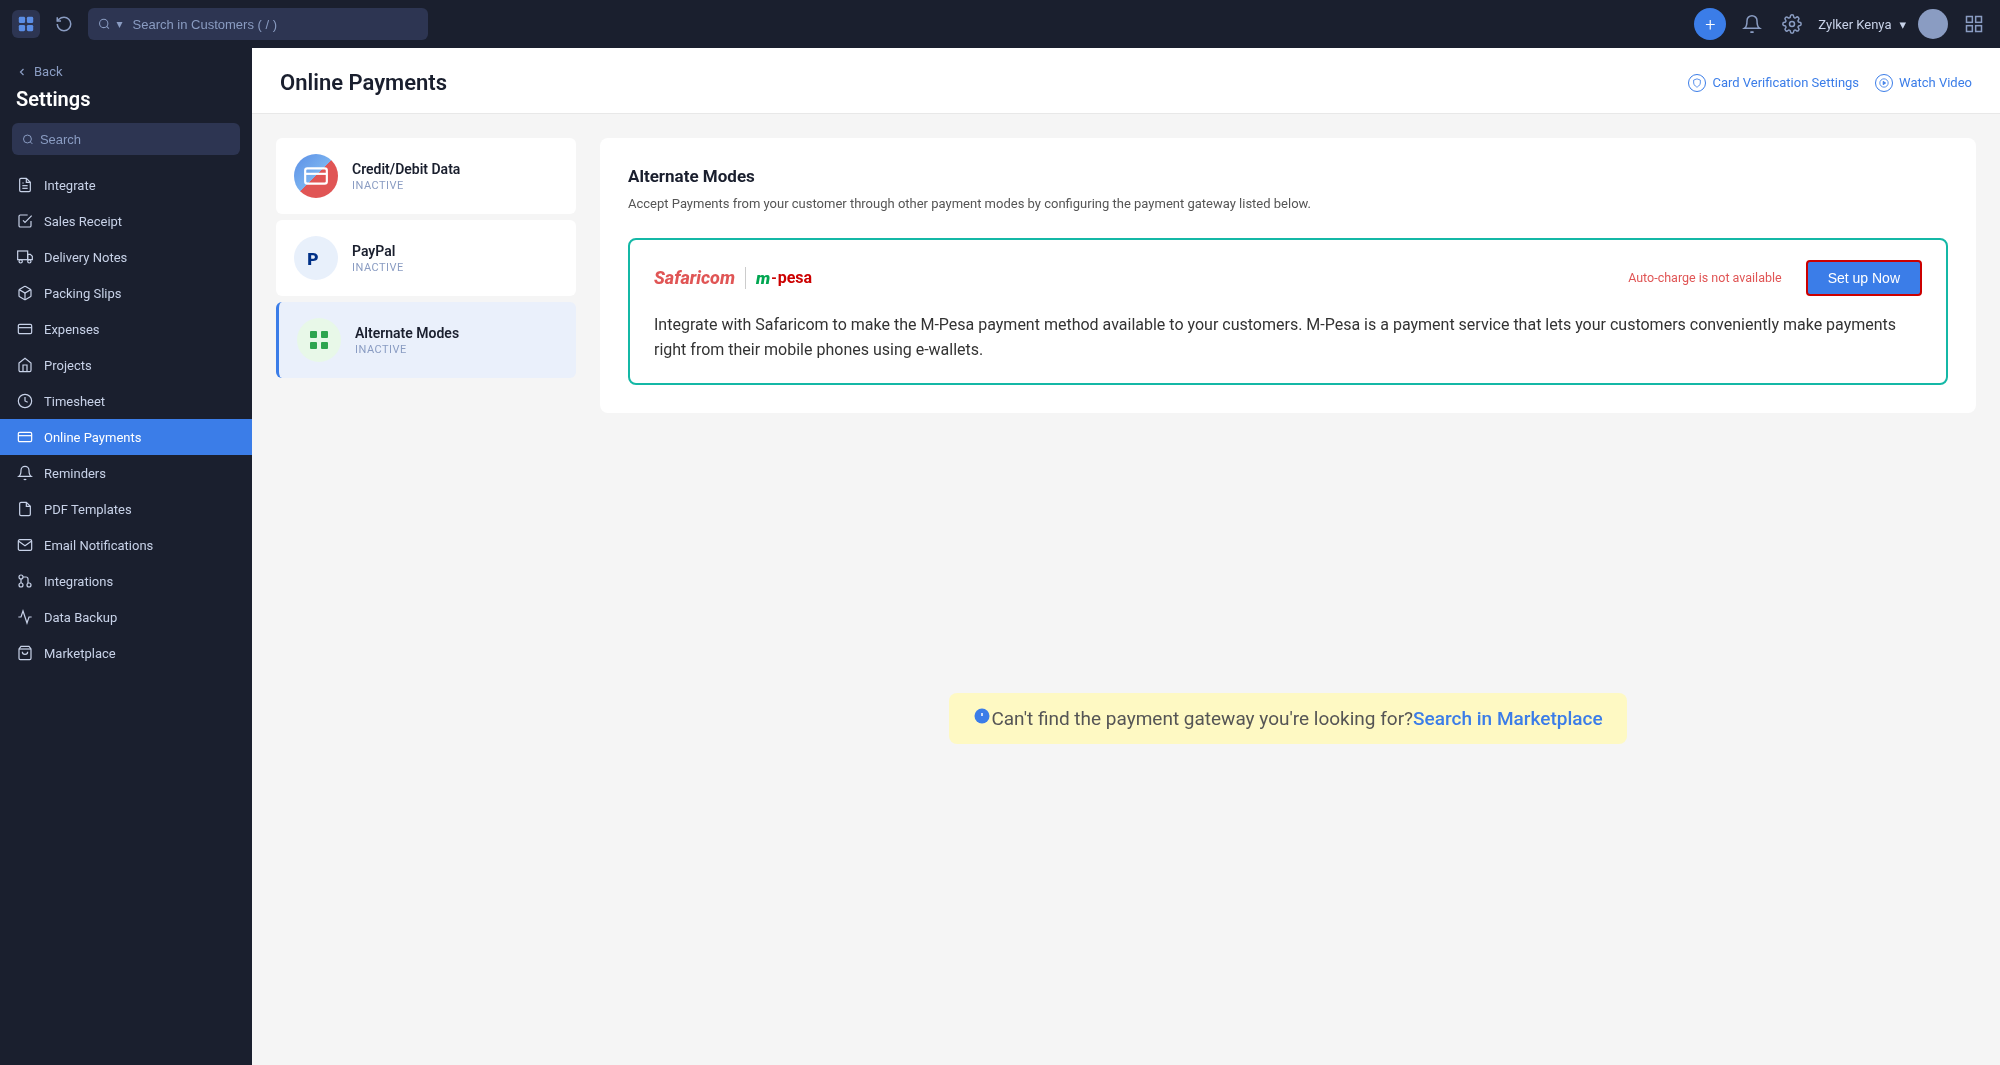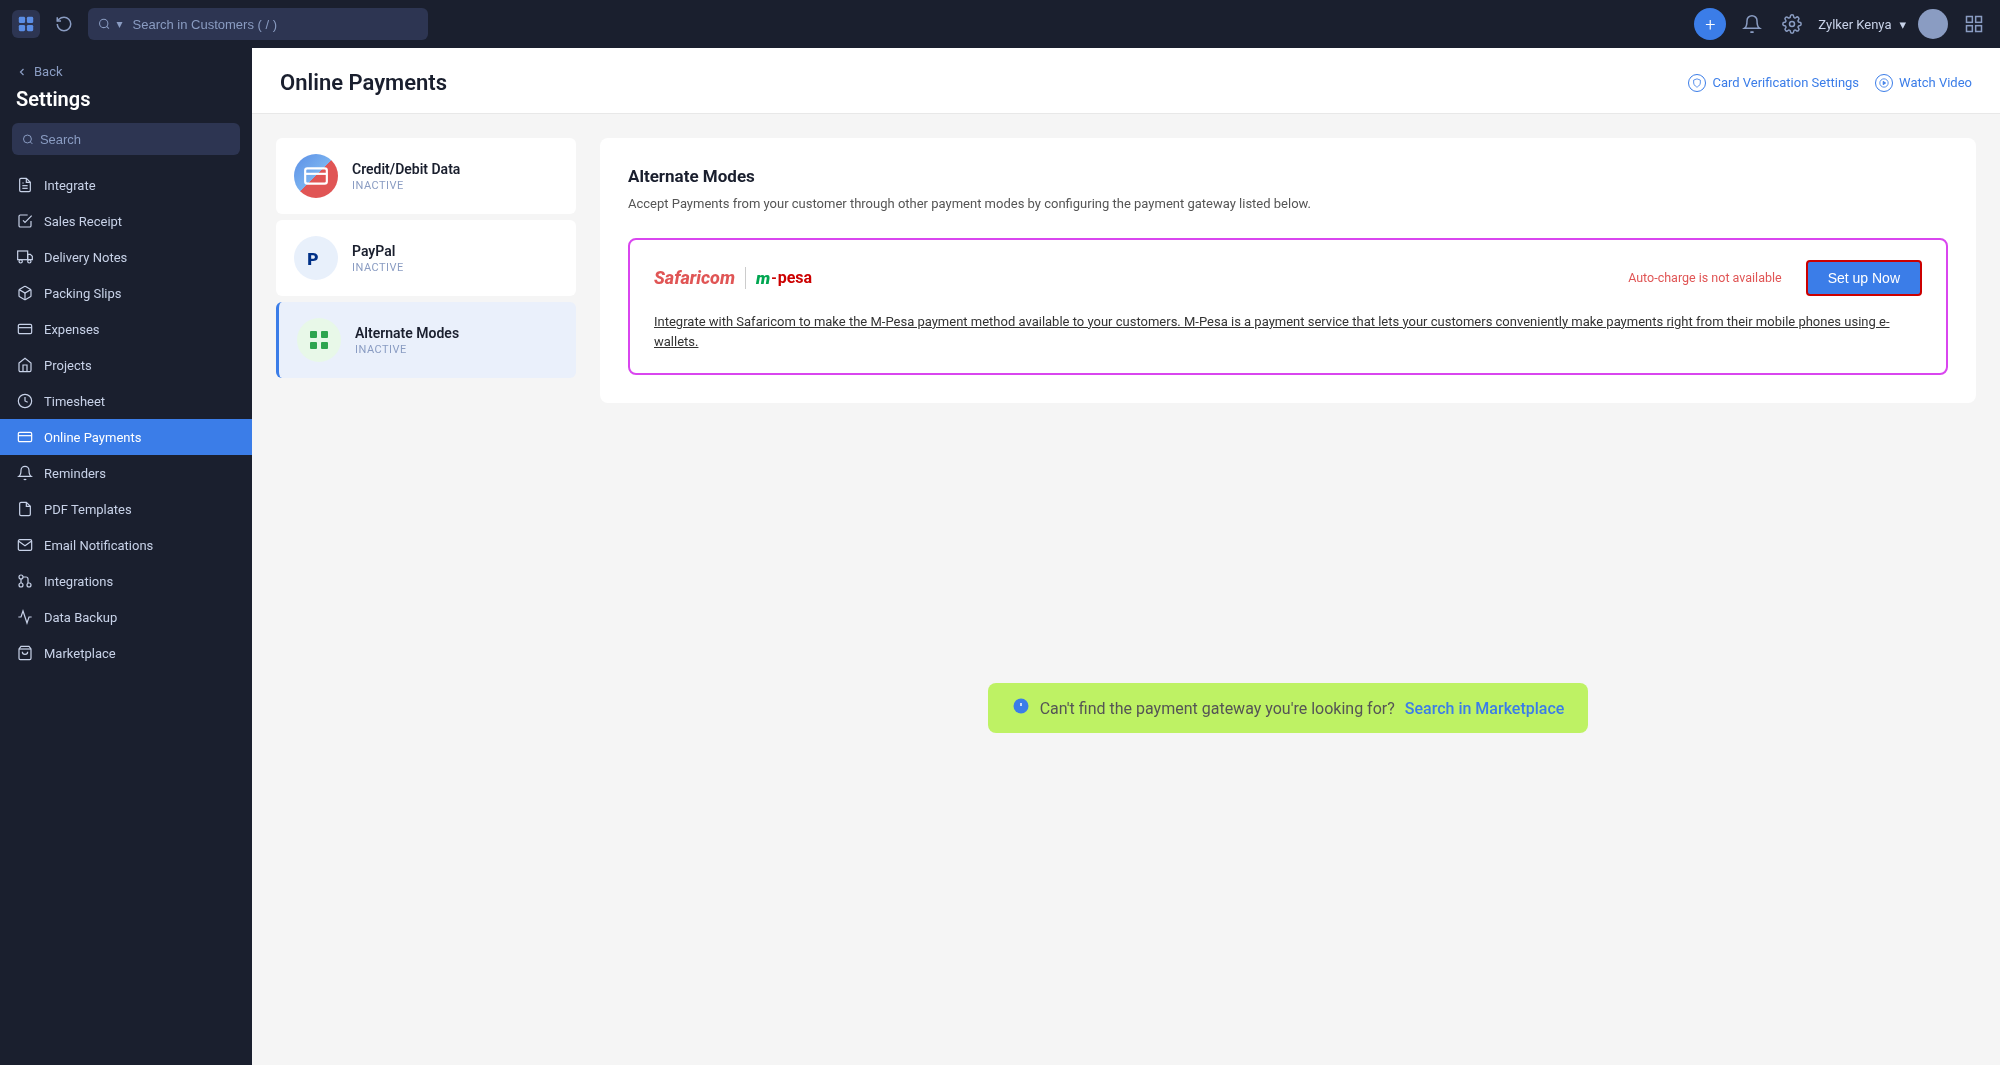--- a/index.html
+++ b/index.html
@@ -265,21 +265,21 @@
     }
     .alt-modes-desc {
       font-size: 13px;
       color: #555;
       margin-bottom: 24px;
       line-height: 1.5;
     }
 
     
     .safaricom-card {
-      border: 2px solid #d946ef;
+      border: 2px solid #14b8a6;
       border-radius: 8px;
       padding: 20px 24px;
     }
     .safaricom-header {
       display: flex; align-items: center; justify-content: space-between;
       margin-bottom: 16px;
     }
     .safaricom-logo {
       display: flex; align-items: center; gap: 0;
     }
@@ -294,31 +294,30 @@
       background: #3b7de8;
       color: white;
       border: 2px solid #cc0000;
       border-radius: 4px;
       padding: 8px 20px;
       font-size: 14px;
       font-weight: 500;
       cursor: pointer;
     }
     .safaricom-desc {
-      font-size: 13px;
+      font-size: 16px;
       color: #333;
       line-height: 1.6;
-      text-decoration: underline;
     }
     .info-banner {
-      background: #bef264;
+      background: #fef9c3;
       border-radius: 8px;
       padding: 14px 24px;
-      display: flex; align-items: center; gap: 10px;
-      font-size: 16px;
+      display: flex; align-items: center; 
+      font-size: 19px;
       color: #555;
     }
     .info-icon {
       color: #3b7de8;
       font-size: 16px;
     }
     .info-link {
       color: #3b7de8;
       cursor: pointer;
       font-weight: 500;

